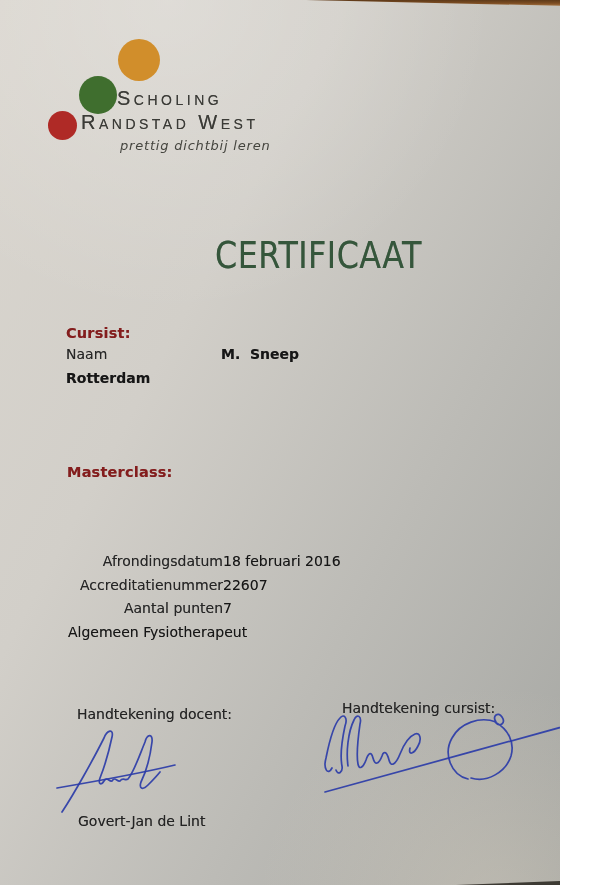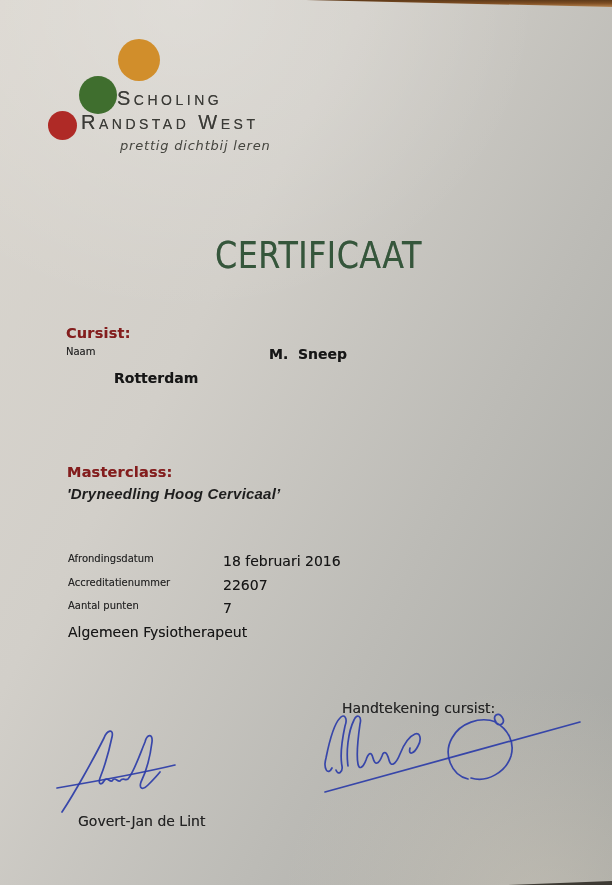--- a/index.html
+++ b/index.html
@@ -1,18 +1,18 @@
 <!DOCTYPE html>
 <html><head>
 <meta charset="utf-8">
 <style>
   html,body{margin:0;padding:0;}
   body{width:612px;height:885px;overflow:hidden;}
   .photo{
-    position:relative;width:612px;height:885px;overflow:hidden;
+    position:relative;width:560px;height:885px;overflow:hidden;
     background:
       radial-gradient(60% 35% at 88% 102%, rgba(216,207,190,0.38), rgba(216,207,190,0) 70%),
       radial-gradient(90% 55% at 30% 0%, rgba(255,255,255,0.22), rgba(255,255,255,0) 65%),
       linear-gradient(118deg, #dad6cf 0%, #d2cfc9 34%, #bcbbb6 66%, #a6a7a3 100%);
     font-family:"DejaVu Sans", sans-serif;
     color:#242424;
   }
   .abs{position:absolute;}
   
   .table-top{
@@ -47,27 +47,27 @@
   .h-cursist{left:66px;top:325px;}
   .h-masterclass{left:67px;top:464px;}
   .course-name{left:67px;top:485px;font-size:15px;font-weight:bold;font-style:italic;
     color:#1E1E1E;letter-spacing:.2px;white-space:pre;
     font-family:"Liberation Sans", sans-serif;}
   
   .rows{display:flex;flex-direction:column;}
   .rows-cursist{left:66px;top:346px;}
   .rows-cursist .row{height:23.6px;}
   .rows-details{left:68px;top:553px;}
-  .rows-details .row{height:23.7px;}
+  .rows-details .row{height:23.7px;text-align:right;}
   .row{display:flex;align-items:flex-start;}
-  .row .lbl{width:155px;flex:0 0 155px;font-size:10px;color:#262626;white-space:pre;
+  .row .lbl{width:155px;flex:0 0 155px;font-size:14px;color:#262626;white-space:pre;
     text-shadow:0 0 .4px rgba(30,30,30,.45);}
   .row .val{font-size:14px;color:#161616;white-space:pre;
     text-shadow:0 0 .4px rgba(20,20,20,.45);}
-  .rows-cursist .row .val{font-weight:bold;margin-left:48px;}
+  .rows-cursist .row .val{font-weight:bold;}
   
   .sig-label{font-size:14px;color:#232323;white-space:pre;
     text-shadow:0 0 .4px rgba(30,30,30,.45);}
   .lbl-docent{left:77px;top:706px;}
   .lbl-cursist{left:342px;top:700px;}
   .name-docent{left:78px;top:813px;font-size:14px;color:#232323;white-space:pre;
     text-shadow:0 0 .4px rgba(30,30,30,.45);}
   .sig-svg{overflow:visible;}
   .sig-docent-box{left:46px;top:720px;}
   .sig-cursist-box{left:318px;top:708px;}
@@ -98,40 +98,40 @@
     <div class="row">
       <span class="lbl">Naam</span>
       <span class="val">M.  Sneep</span>
     </div>
     <div class="row">
       <span class="val">Rotterdam</span>
     </div>
   </div>
 
   <div class="abs heading-red h-masterclass">Masterclass:</div>
-  <div class="abs course-name">'Dryneedling Hoog Cervicaal’</div>
 
   <div class="abs rows rows-details">
     <div class="row">
       <span class="lbl">Afrondingsdatum</span>
       <span class="val">18 februari 2016</span>
     </div>
     <div class="row">
       <span class="lbl">Accreditatienummer</span>
       <span class="val">22607</span>
     </div>
     <div class="row">
       <span class="lbl">Aantal punten</span>
       <span class="val">7</span>
     </div>
     <div class="row">
       <span class="val">Algemeen Fysiotherapeut</span>
     </div>
   </div>
 
+  <div class="abs sig-label lbl-docent">Handtekening docent:</div>
   <svg class="abs sig-svg sig-docent-box" width="140" height="100" viewBox="0 0 140 100" xmlns="http://www.w3.org/2000/svg">
     <path class="sig-path" d="M16,92 C28,74 48,38 58,18 C61,10 68,8 66,17
       C63,31 58,48 54,58 C52,64 55,66 58,61 C61,56 63,62 66,61 C69,56 71,62 74,61
       C77,57 79,61 82,59 C88,52 94,34 99,22 C101,14 107,13 106,22
       C104,38 99,54 95,62 C93,68 96,71 102,65 C106,61 110,57 114,52"></path>
     <path class="sig-path" d="M11,68 C40,63 100,52 129,45"></path>
   </svg>
   <div class="abs name-docent">Govert-Jan de Lint</div>
 
   <div class="abs sig-label lbl-cursist">Handtekening cursist:</div>

